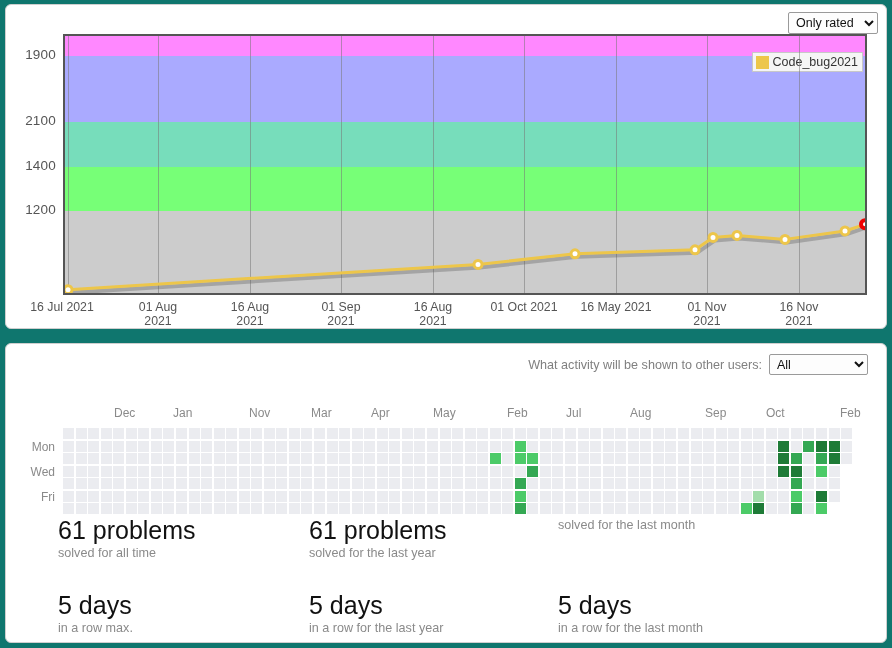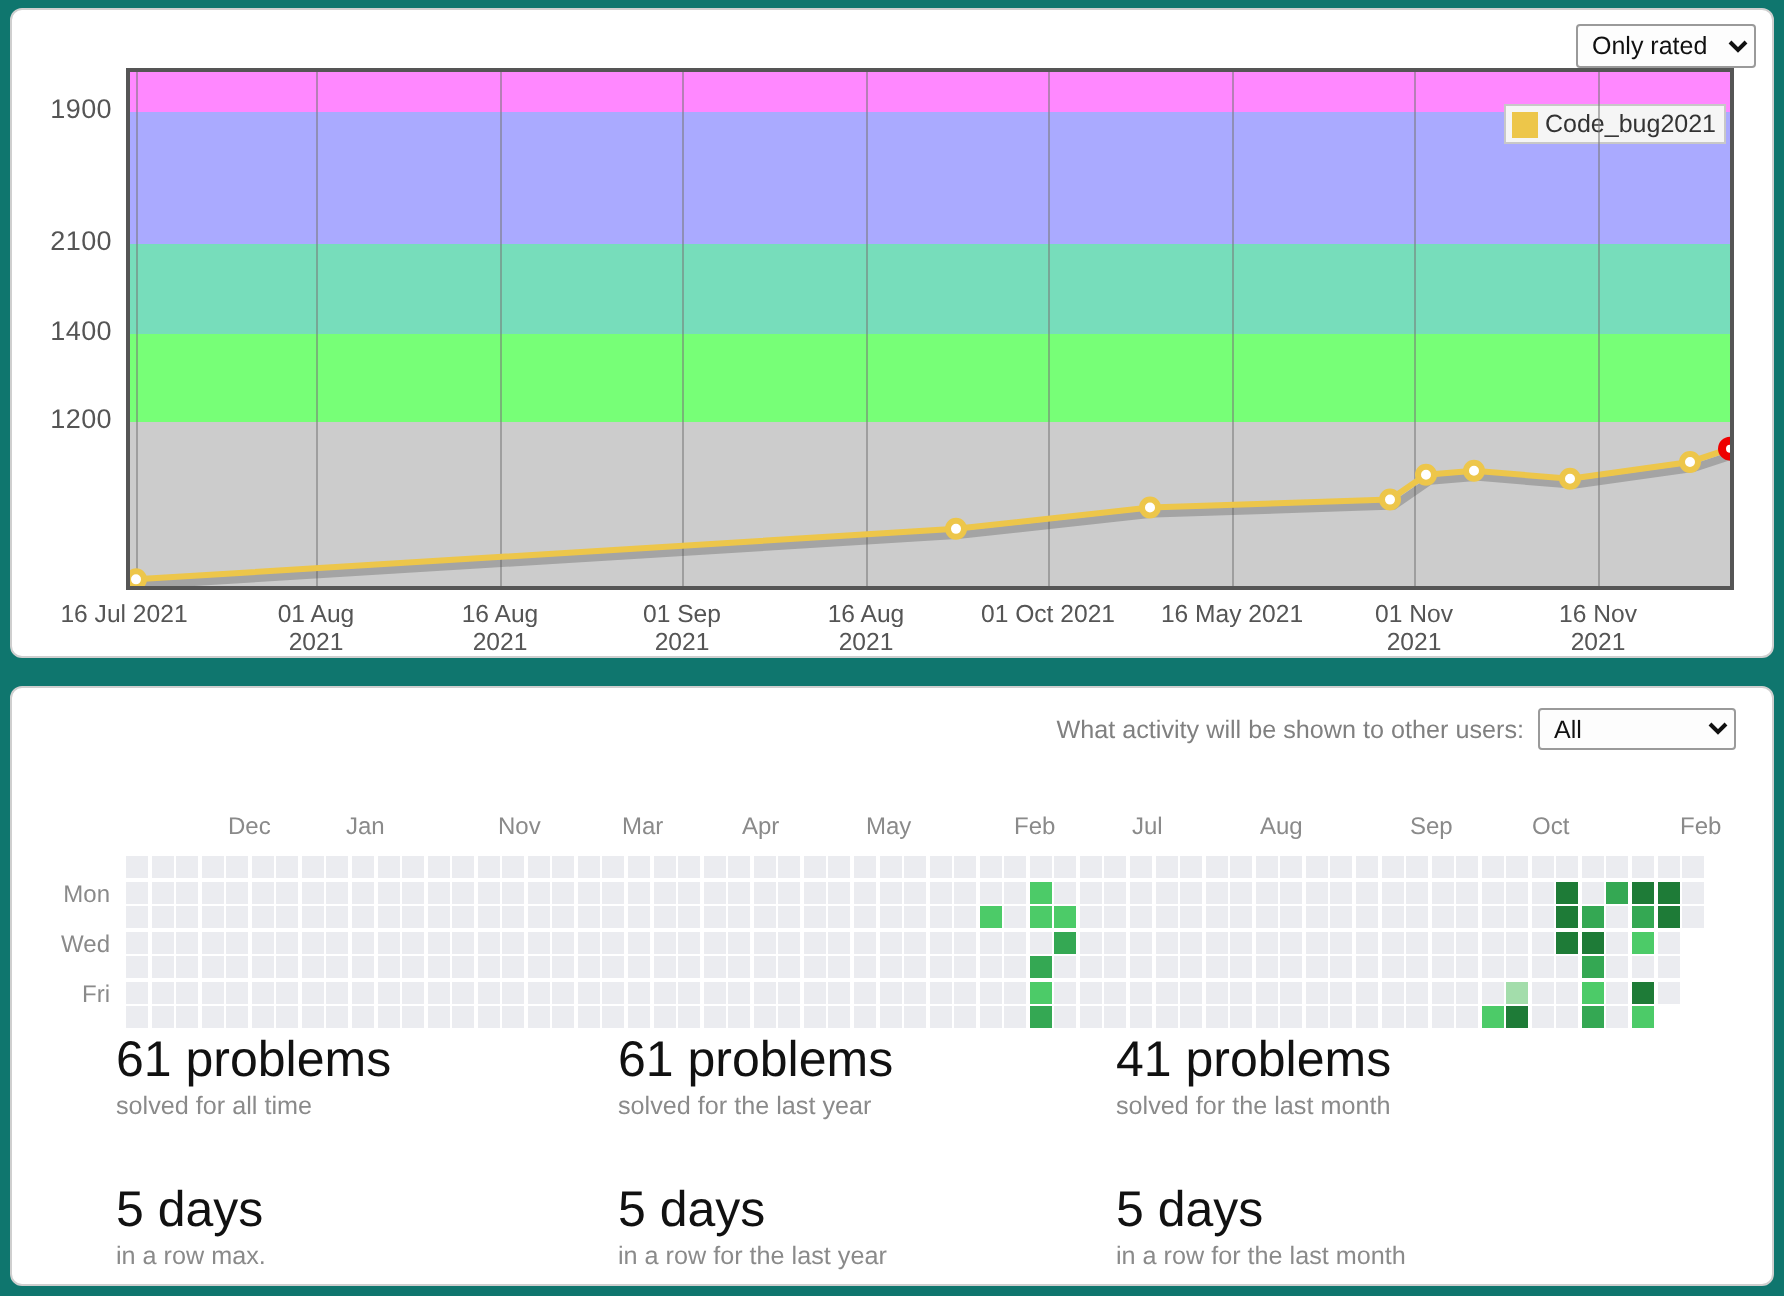--- a/index.html
+++ b/index.html
@@ -664,21 +664,20 @@
     <div class="stats" id="stats">
         <div class="stat-col" style="left: 52px; top: 0px;">
           <div class="stat-big">61 problems</div>
           <div class="stat-sub">solved for all time</div>
         </div>
         <div class="stat-col" style="left: 303px; top: 0px;">
           <div class="stat-big">61 problems</div>
           <div class="stat-sub">solved for the last year</div>
         </div>
         <div class="stat-col" style="left: 552px; top: 0px;">
-          <div class="stat-big">41 problems</div>
           <div class="stat-sub">solved for the last month</div>
         </div>
         <div class="stat-col" style="left: 52px; top: 75px;">
           <div class="stat-big">5 days</div>
           <div class="stat-sub">in a row max.</div>
         </div>
         <div class="stat-col" style="left: 303px; top: 75px;">
           <div class="stat-big">5 days</div>
           <div class="stat-sub">in a row for the last year</div>
         </div>

